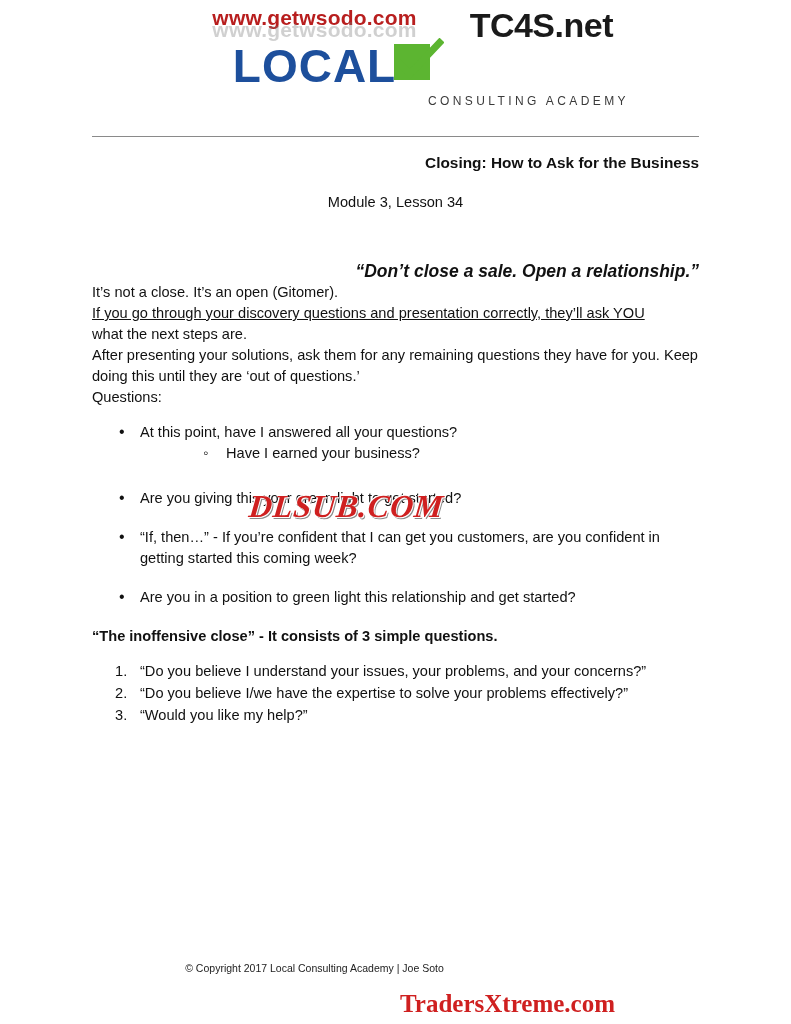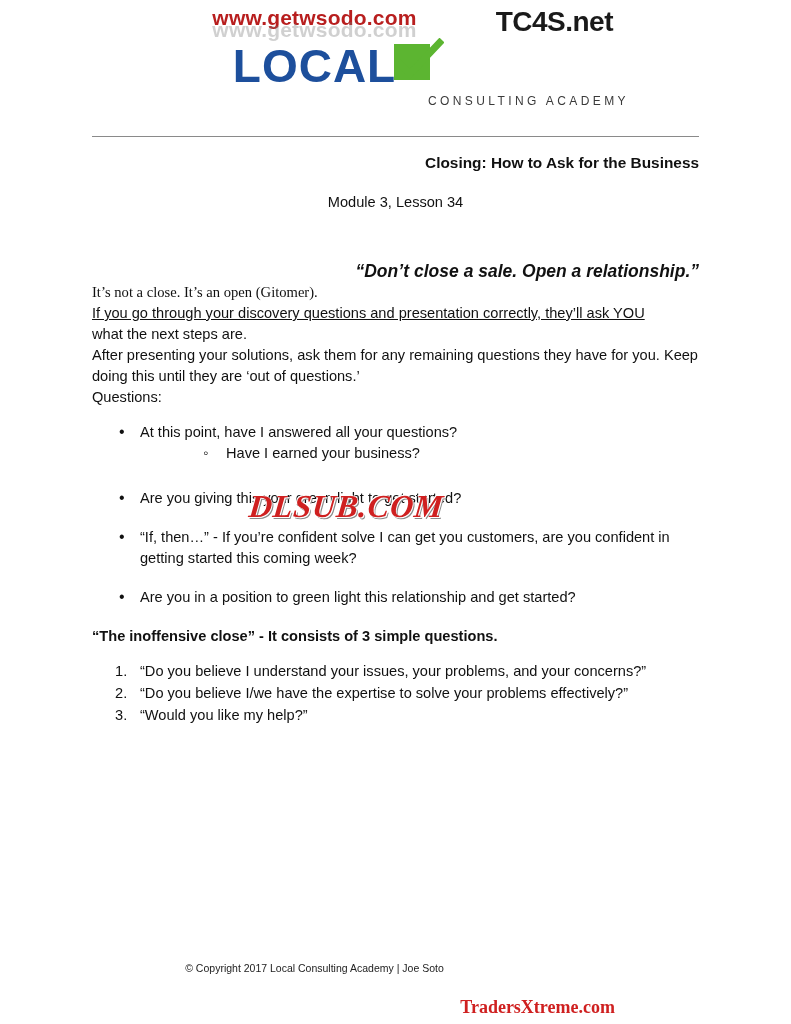--- a/index.html
+++ b/index.html
@@ -45,21 +45,21 @@
     color: rgba(120,120,120,0.35);
     font-size: 21px;
     font-weight: 700;
   }
 
   .wm-tc4s {
     position: absolute;
     top: 6px;
     right: 16px;
     font-family: "Liberation Sans", sans-serif;
-    font-size: 28px;
+    font-size: 34px;
     font-weight: 700;
     color: #1a1a1a;
     letter-spacing: -0.5px;
     z-index: 6;
   }
 
   .wm-dlsub {
     position: absolute;
     top: 488px;
     left: 249px;
@@ -76,21 +76,21 @@
       -1px -1px 0 #ffffff;
     transform: skewX(-6deg);
   }
 
   .wm-traders {
     position: absolute;
     bottom: 6px;
     right: 14px;
     z-index: 7;
     font-family: "Liberation Serif", serif;
-    font-size: 18px;
+    font-size: 25px;
     font-weight: 700;
     color: #cf2020;
     text-shadow:
       1px 1px 0 #ffffff,
       2px 2px 1 #999999;
     letter-spacing: 0px;
   }
 
   
   .logo-wrap {
@@ -167,21 +167,21 @@
     text-align: right;
     font-weight: 700;
     font-style: italic;
     font-size: 17.5px;
     margin-top: 48px;
   }
 
   p.para {
     margin: 0;
   }
-  .sp-1 { margin-top: 32px; font-family: Liberation Serif, serif; }
+  .sp-1 { margin-top: 32px; }
   .sp-2 { margin-top: 20px; }
   .sp-3 { margin-top: 24px; }
   .sp-4 { margin-top: 24px; }
 
   .underline { text-decoration: underline; }
 
   ul.bullets {
     list-style: none;
     margin: 14px 0 0 0;
     padding: 0;
@@ -305,21 +305,21 @@
         <ul class="inner">
           <li class="sub">
             <span>Have I earned your business?</span>
           </li>
         </ul>
       </li>
       <li style="margin-top:24px;">
         <span>Are you giving this your green light to get started?</span>
       </li>
       <li>
-        <span>“If, then…” -  If you’re confident solve I can get you customers, are you confident in getting started this coming week?</span>
+        <span>“If, then…” -  If you’re confident that I can get you customers, are you confident in getting started this coming week?</span>
       </li>
       <li>
         <span>Are you in a position to green light this relationship and get started?</span>
       </li>
     </ul>
 
     <p class="para bold-head">“The inoffensive close” - It consists of 3 simple questions.</p>
 
     <ol class="numlist">
       <li>

